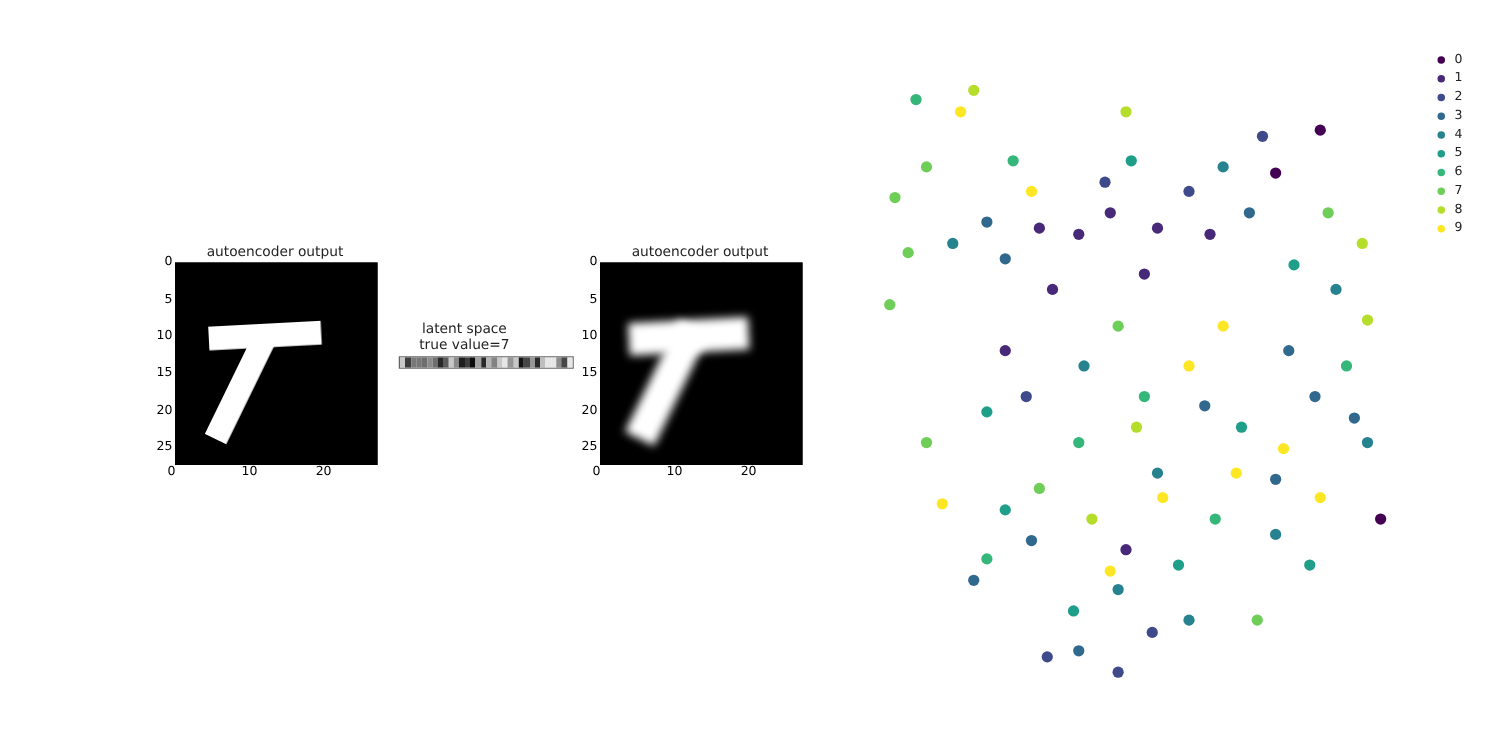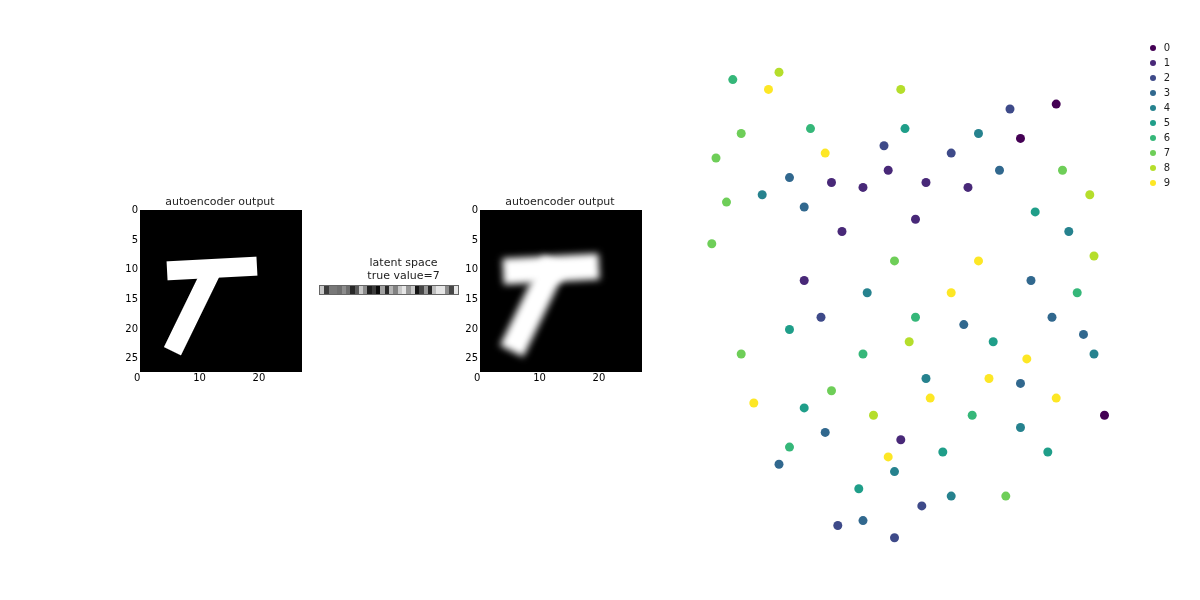--- a/index.html
+++ b/index.html
@@ -90,21 +90,21 @@
 <div class="stage">
 
   <div style="position:absolute; left:140px; top:195px; width:160px; text-align:center;" class="panel-title">autoencoder output</div>
   <div class="img-box" style="left:140px; top:210px;">
     <div class="seven-wrap">
       <div class="seven-top" style="left:16%; top:30%; width:56%; height:12%; transform:rotate(-3deg);"></div>
       <div class="seven-diag" style="left:40%; top:34%; width:12%; height:60%; transform:rotate(26deg); transform-origin:top center;"></div>
     </div>
   </div>
 
-  <div style="position:absolute; left:336px; top:256px; width:135px;" class="latent-title">
+  <div style="position:absolute; left:304px; top:256px; width:135px;" class="latent-title">
     <span>latent space</span><br>
     <span>true value=</span><span>7</span>
   </div>
   <div class="latent-strip" id="latent-strip" style="left:319px; top:285px; width:138px;">
       <div style="background: rgb(200, 200, 200);"></div>
       <div style="background: rgb(60, 60, 60);"></div>
       <div style="background: rgb(120, 120, 120);"></div>
       <div style="background: rgb(120, 120, 120);"></div>
       <div style="background: rgb(110, 110, 110);"></div>
       <div style="background: rgb(140, 140, 140);"></div>

